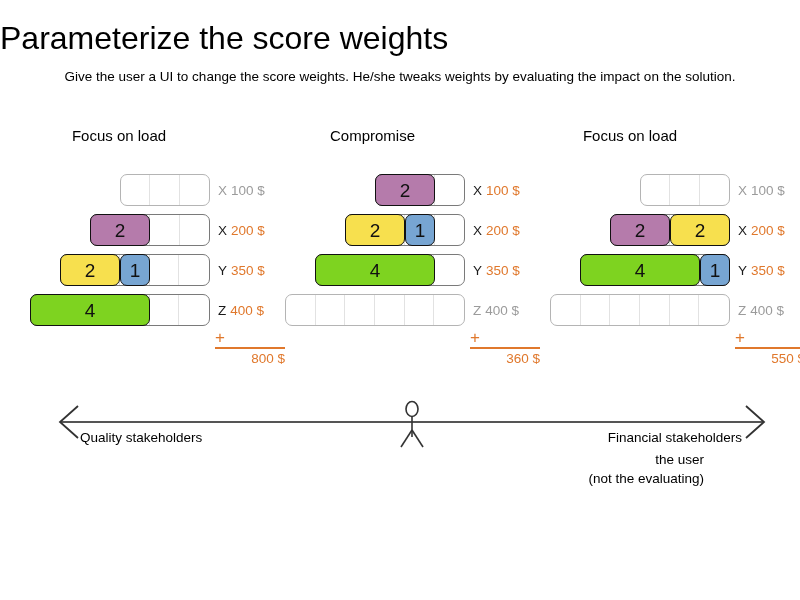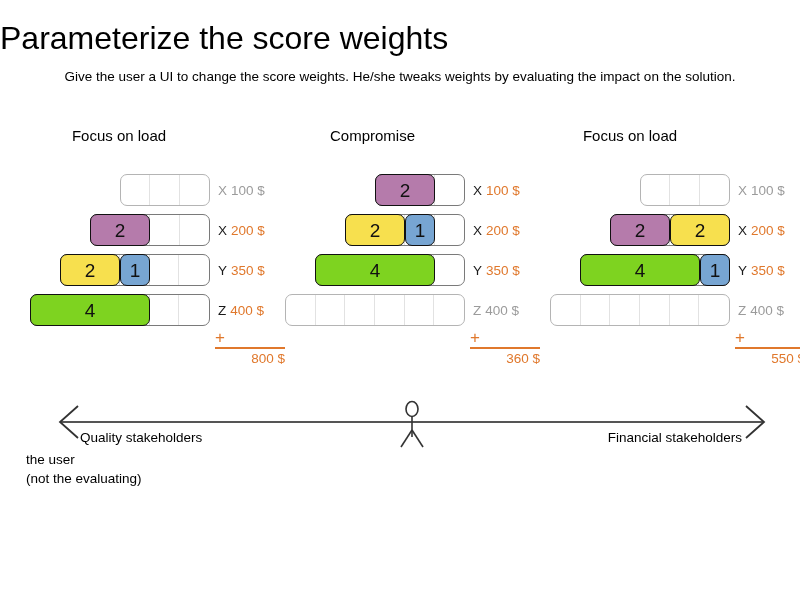--- a/index.html
+++ b/index.html
@@ -92,21 +92,21 @@
   .axis-left {
     position: absolute; left: 68px; top: 30px;
     font-size: 13.5px; color: #000; white-space: nowrap;
   }
   .axis-right {
     position: absolute; right: 70px; top: 30px;
     font-size: 13.5px; color: #000; white-space: nowrap;
   }
   .axis-center {
     position: absolute; left: 0; top: 50px; width: 692px;
-    text-align: left; font-size: 13.5px; line-height: 19px; color: #000; margin-left: 14px;
+    text-align: right; font-size: 13.5px; line-height: 19px; color: #000;
   }
 </style>
 </head>
 <body>
 
 <div class="page-title">Parameterize the score weights</div>
 <div class="page-subtitle">Give the user a UI to change the score weights. He/she tweaks weights by evaluating the impact on the solution.</div>
 
 <div class="scenarios">
     <div class="scenario" style="left: 28px; width: 182px;">

